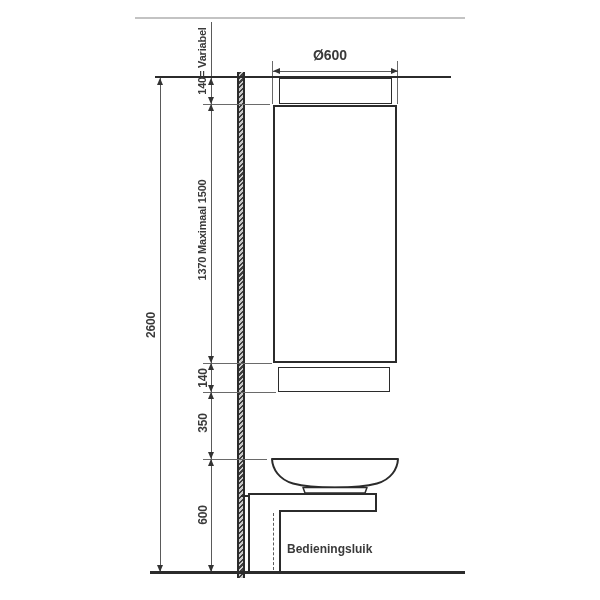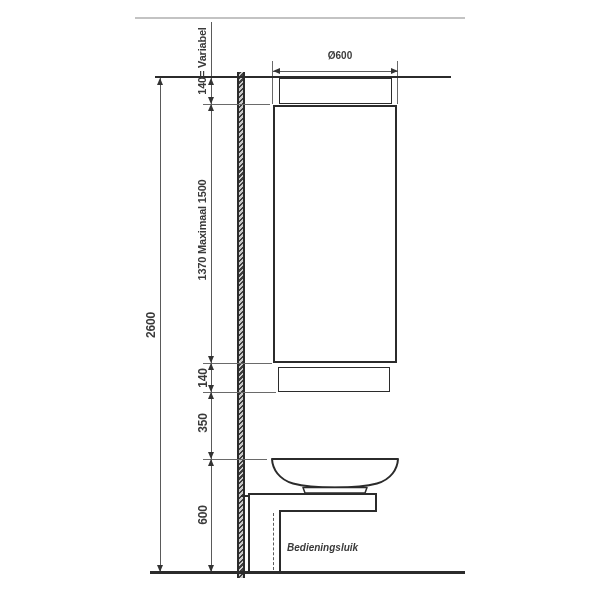--- a/index.html
+++ b/index.html
@@ -33,22 +33,22 @@
 
   
   .vlabel{
     position:absolute;white-space:nowrap;color:#3a3a3a;font-weight:bold;font-size:12px;
     letter-spacing:-0.2px;transform:translate(-50%,-50%) rotate(-90deg);z-index:5;
   }
   .vlabel.small{font-size:11px;}
   .hlabel{
     position:absolute;white-space:nowrap;color:#3a3a3a;font-weight:bold;z-index:5;
   }
-  .diam{font-size:10px;transform:translate(-50%,-50%);margin-left:10px;}
-  .panel-label{font-size:10px;letter-spacing:0;font-style:italic;}
+  .diam{font-size:14px;transform:translate(-50%,-50%);}
+  .panel-label{font-size:12px;letter-spacing:0;}
   svg.basin{position:absolute;left:270px;top:457px;z-index:3;}
 </style>
 </head>
 <body>
 
 <div class="canvas">
 
   <div class="faint" style="left:135px;top:17px;width:330px;height:1.5px;"></div>
 
   <div class="hline" style="left:155px;top:76px;width:296px;height:2px;"></div>

